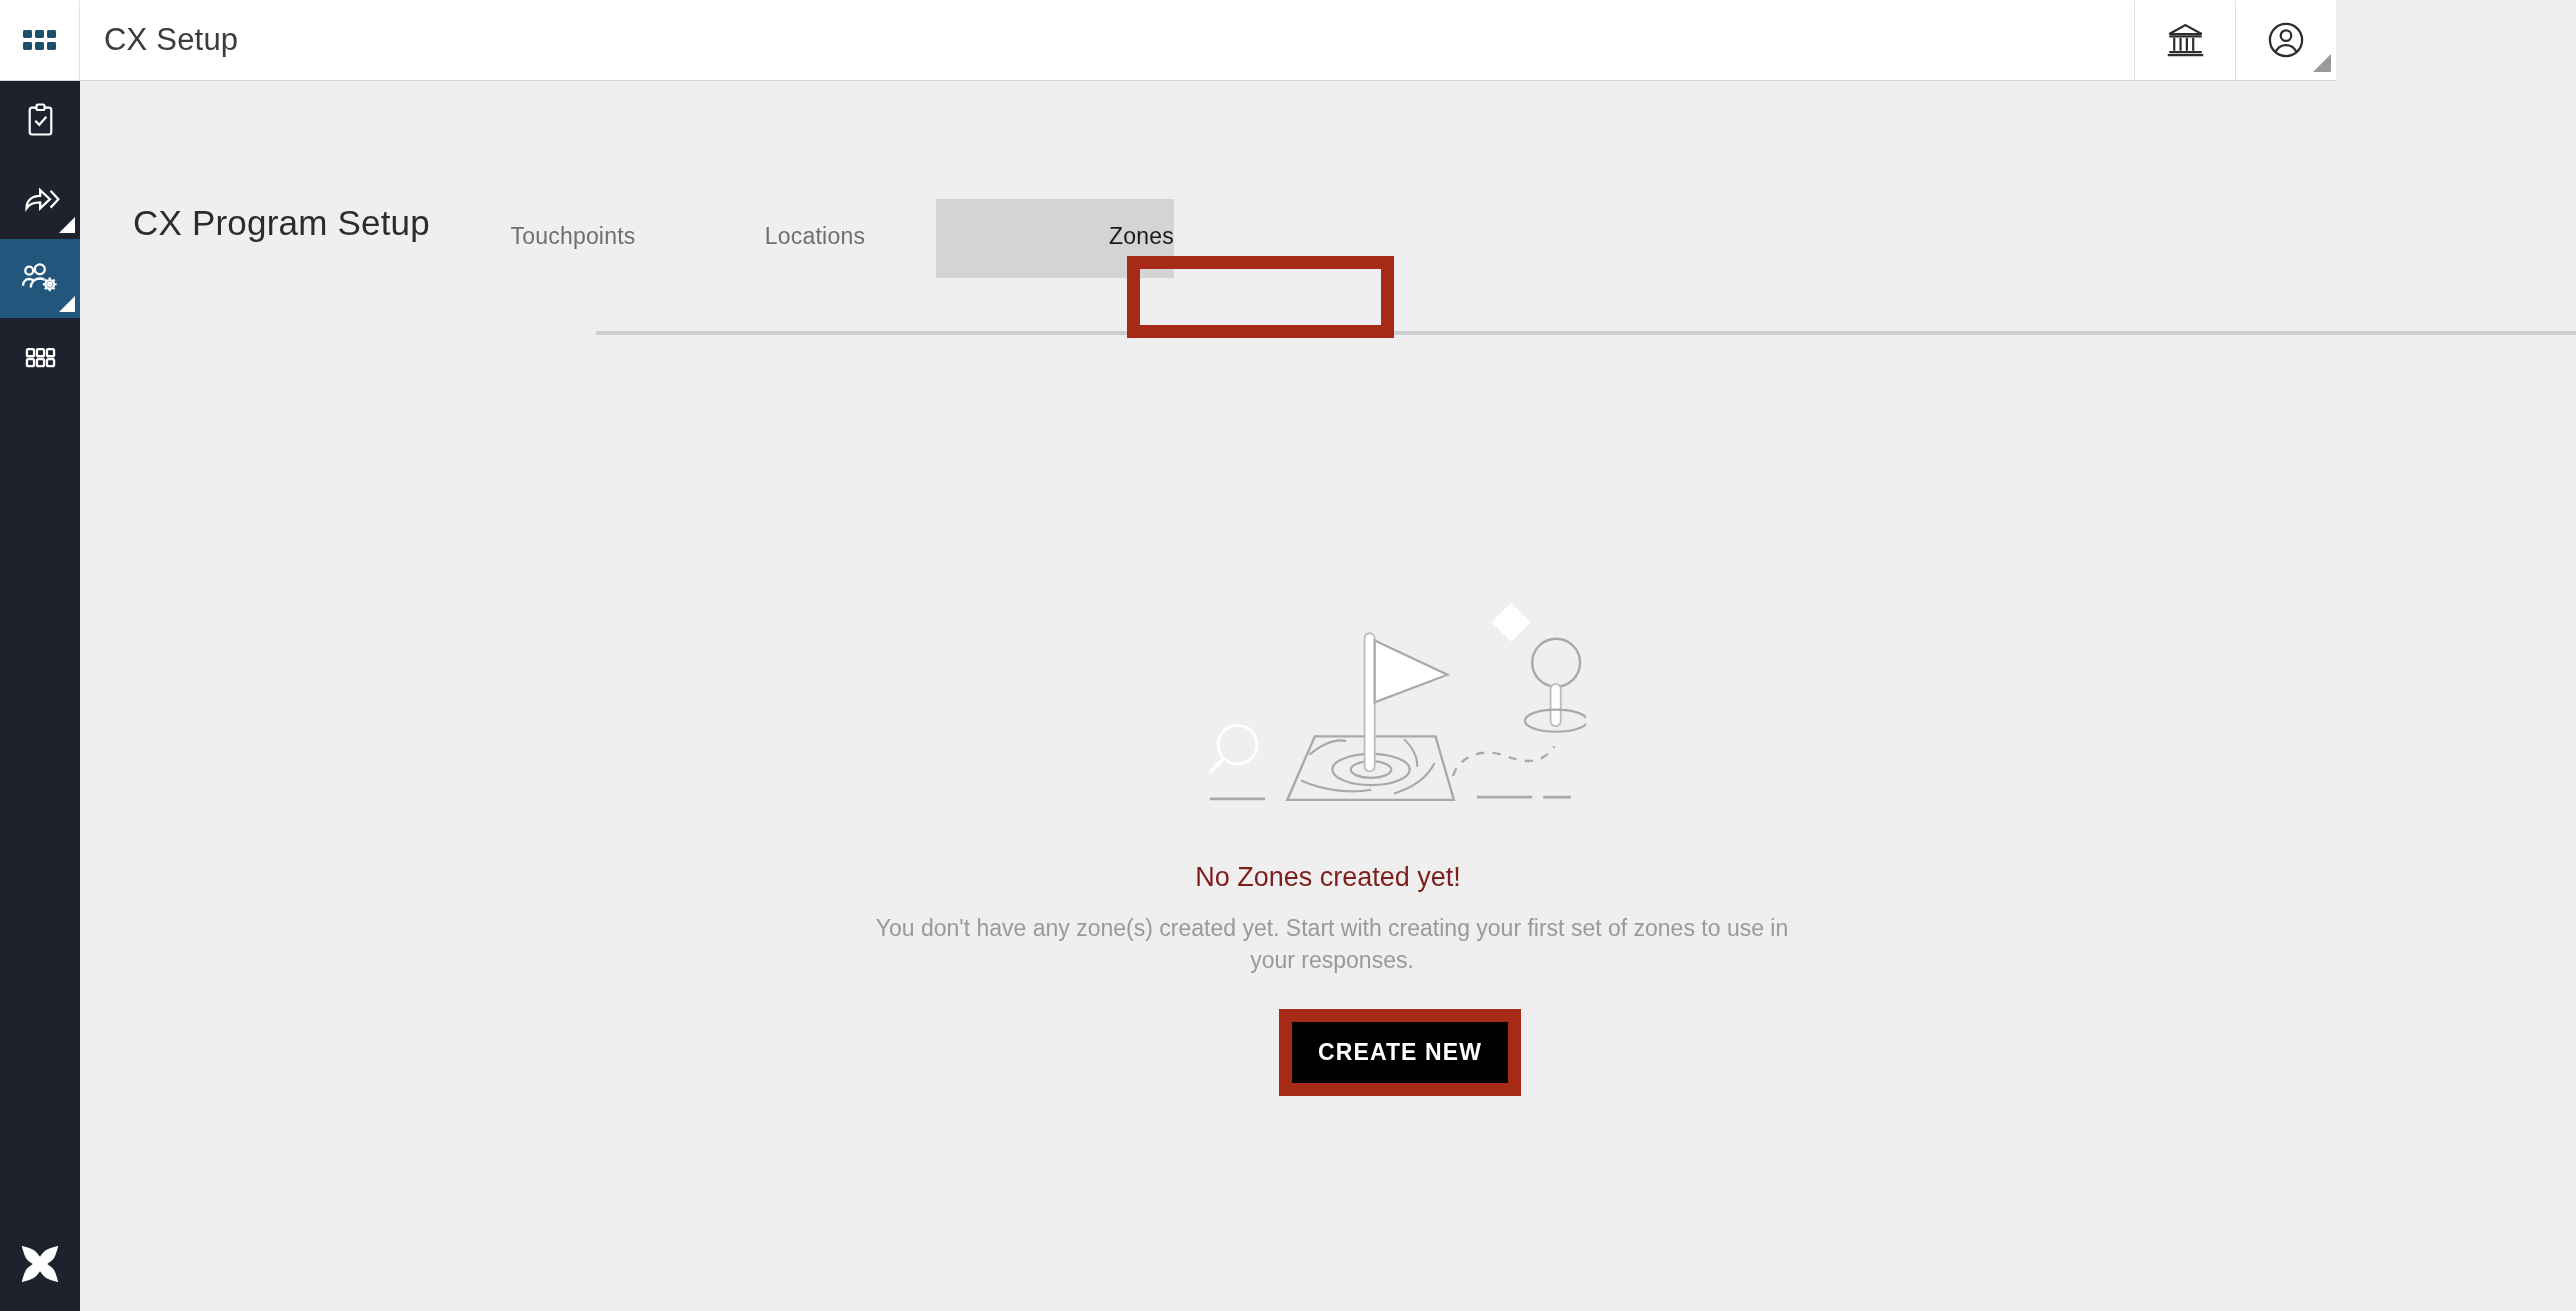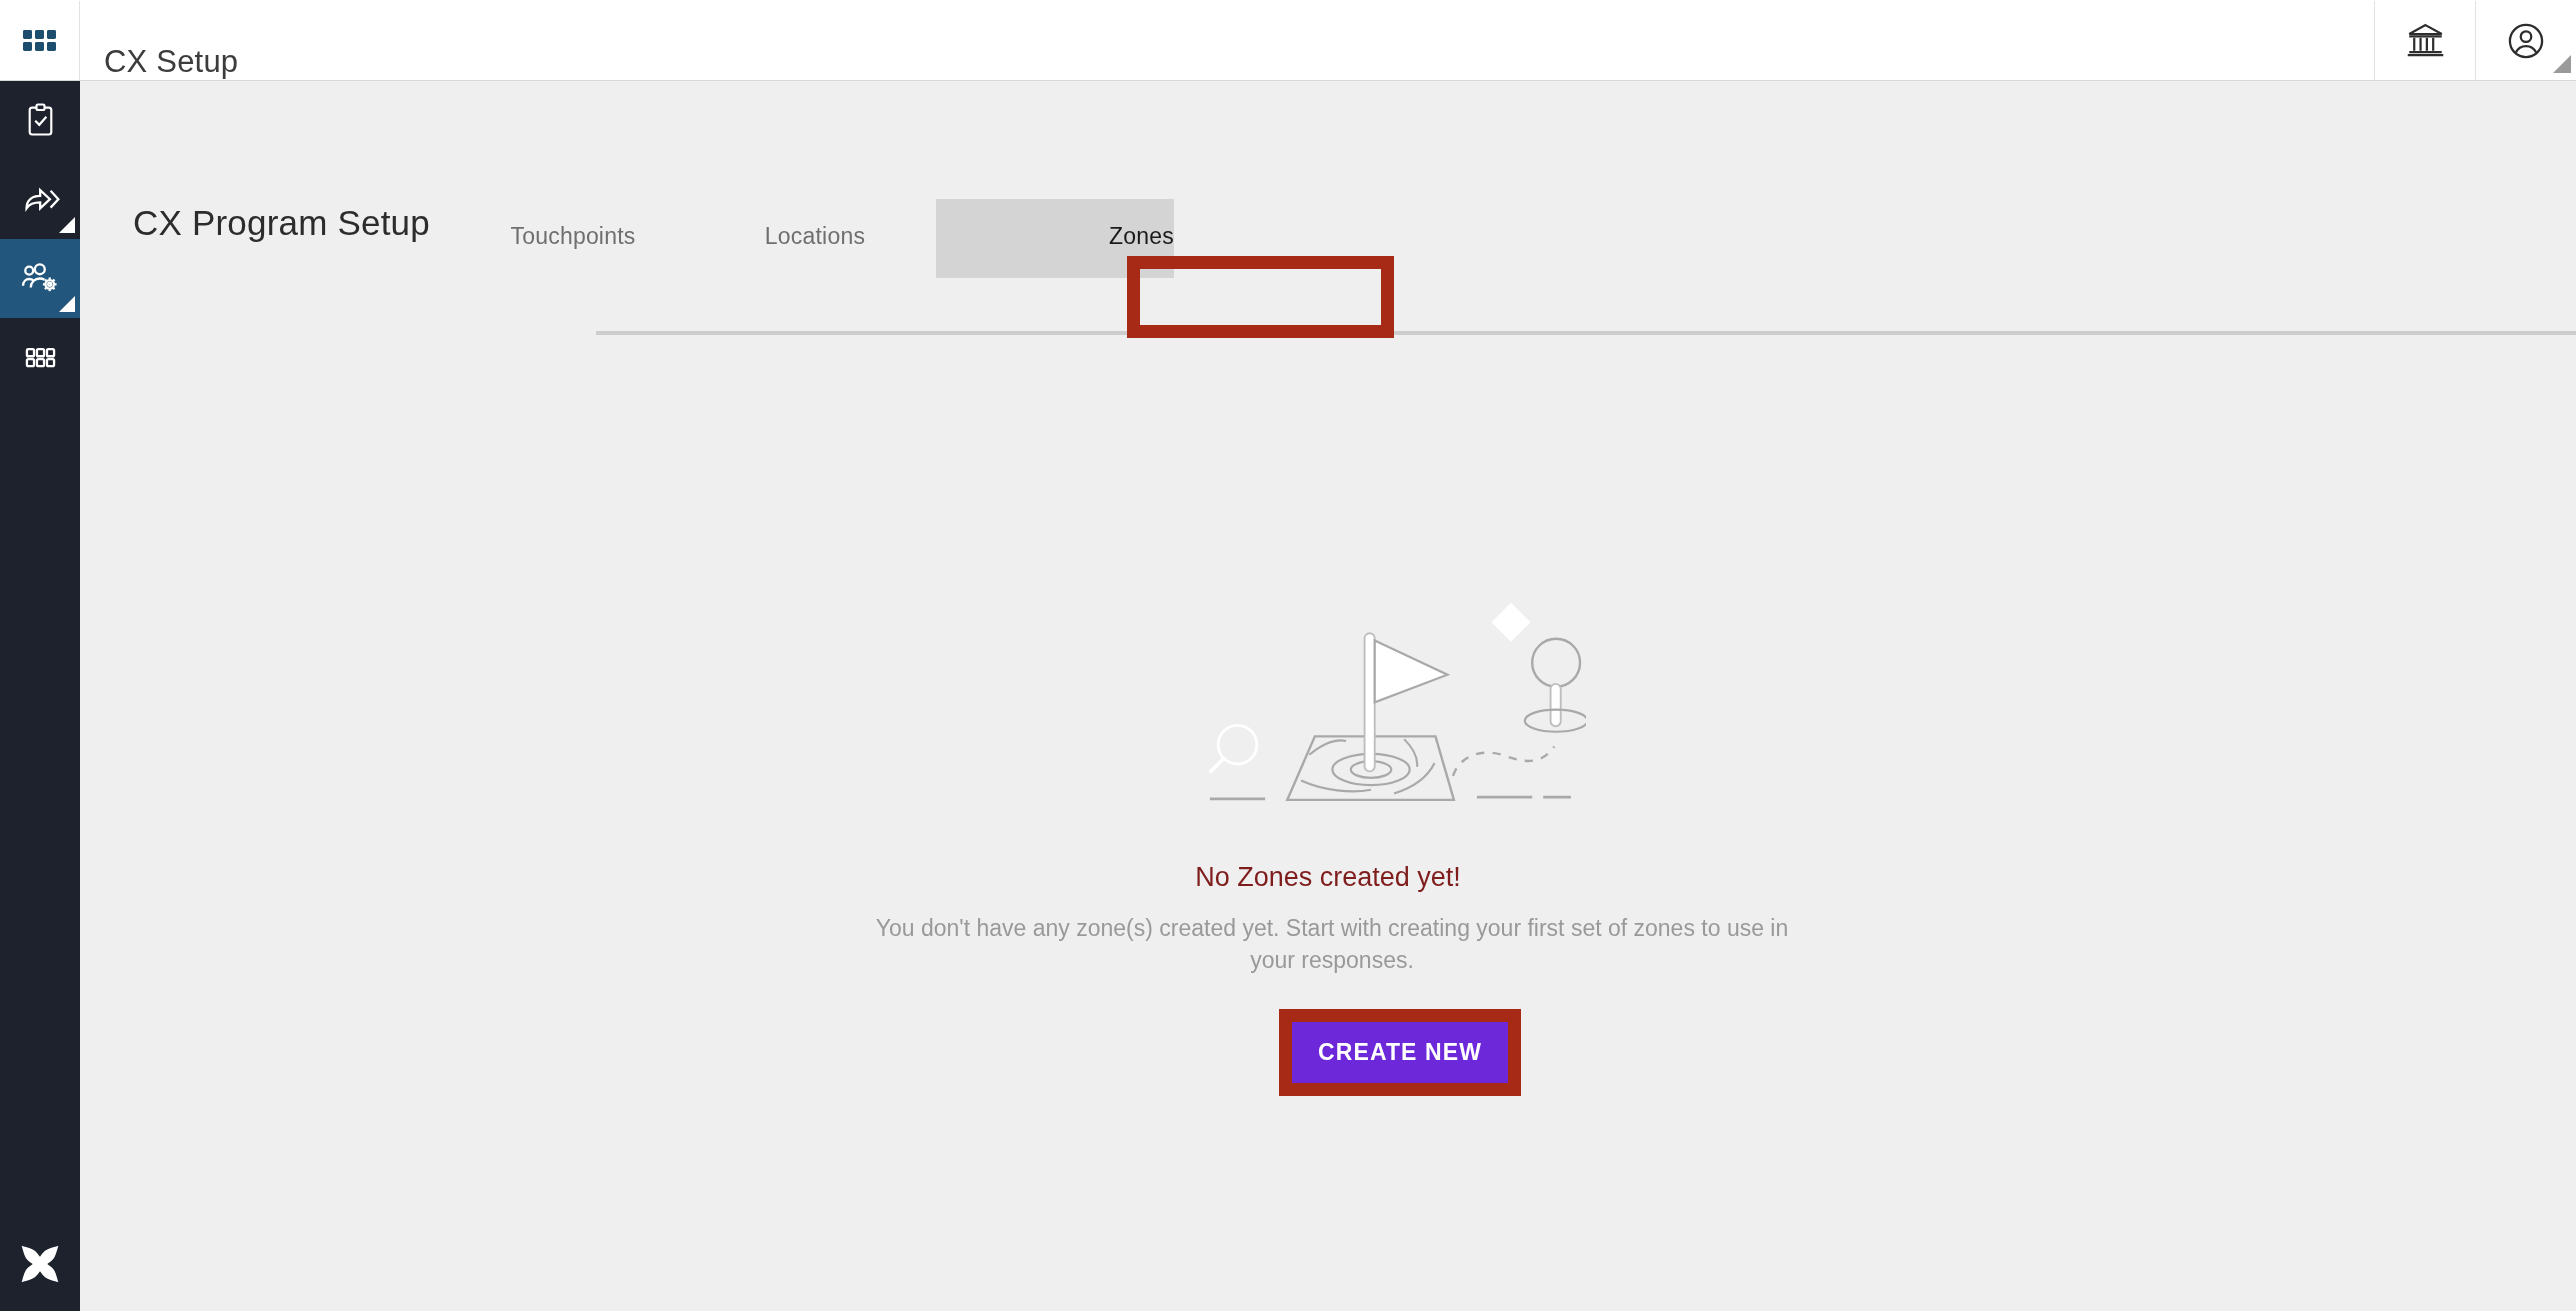--- a/index.html
+++ b/index.html
@@ -15,26 +15,26 @@
     position: relative;
     width: 2576px;
     height: 1312px;
     background: #efefef;
   }
 
   
   .topbar {
     position: absolute;
     top: 0; left: 0;
-    width: 2576px;
+    width: 2336px;
     height: 81px;
     background: #ffffff;
     border-bottom: 1.8px solid #d8d8d8;
     display: flex;
-    align-items: flex-end;
+    align-items: center;
   }
   .waffle-cell {
     width: 80px;
     min-width: 80px;
     height: 79px;
     display: flex;
     align-items: center;
     justify-content: center;
     border-right: 1.8px solid #e2e2e2;
     cursor: pointer;
@@ -216,21 +216,21 @@
     font-size: 23px;
     line-height: 1.4;
     color: #999999;
   }
   .create-btn {
     position: absolute;
     left: 1199px;
     top: 901px;
     width: 242px;
     height: 87px;
-    background: #6d28d9;
+    background: #000000;
     color: #ffffff;
     border: none;
     font-family: "Liberation Sans", sans-serif;
     font-size: 23px;
     font-weight: bold;
     letter-spacing: 1.1px;
     cursor: pointer;
   }
 </style>
 </head>

